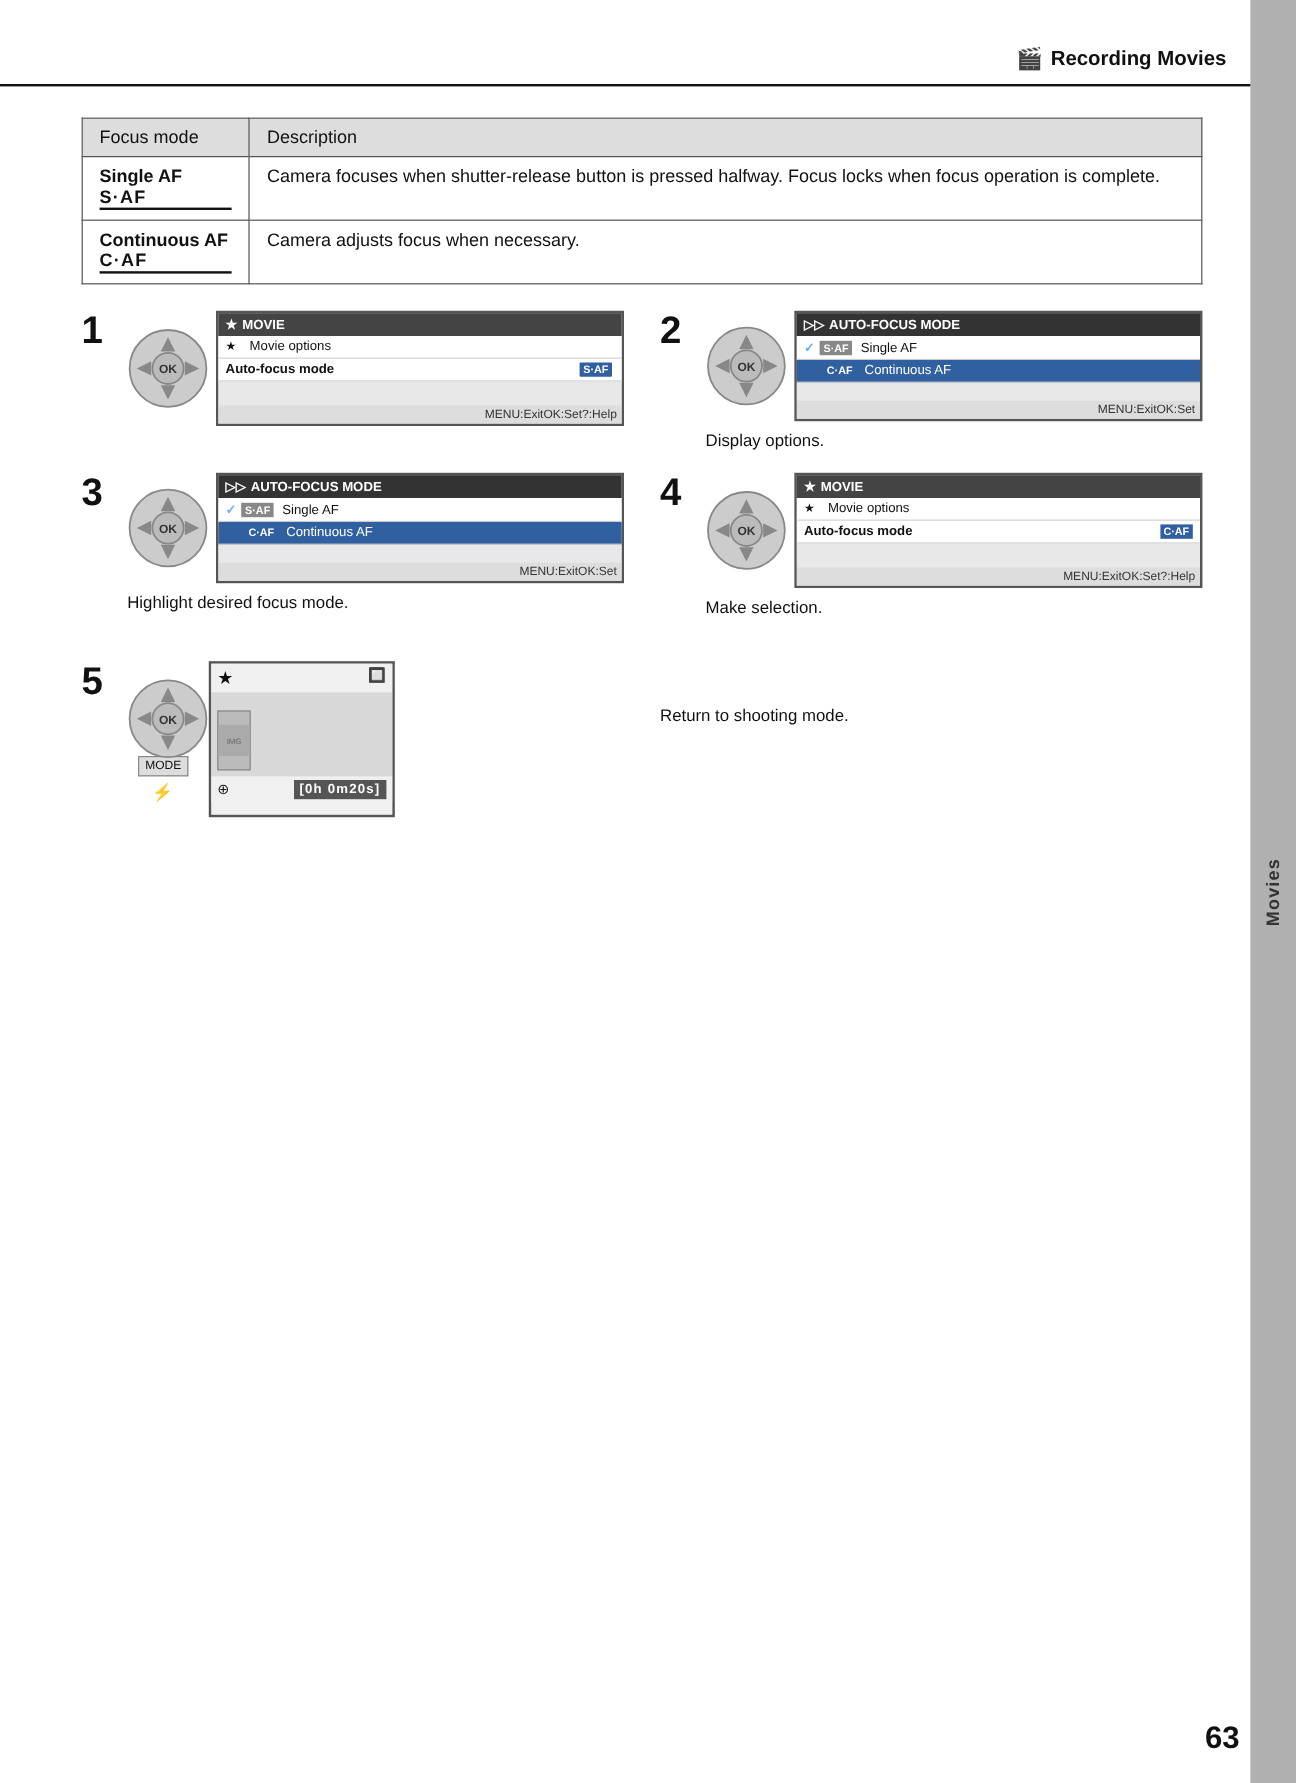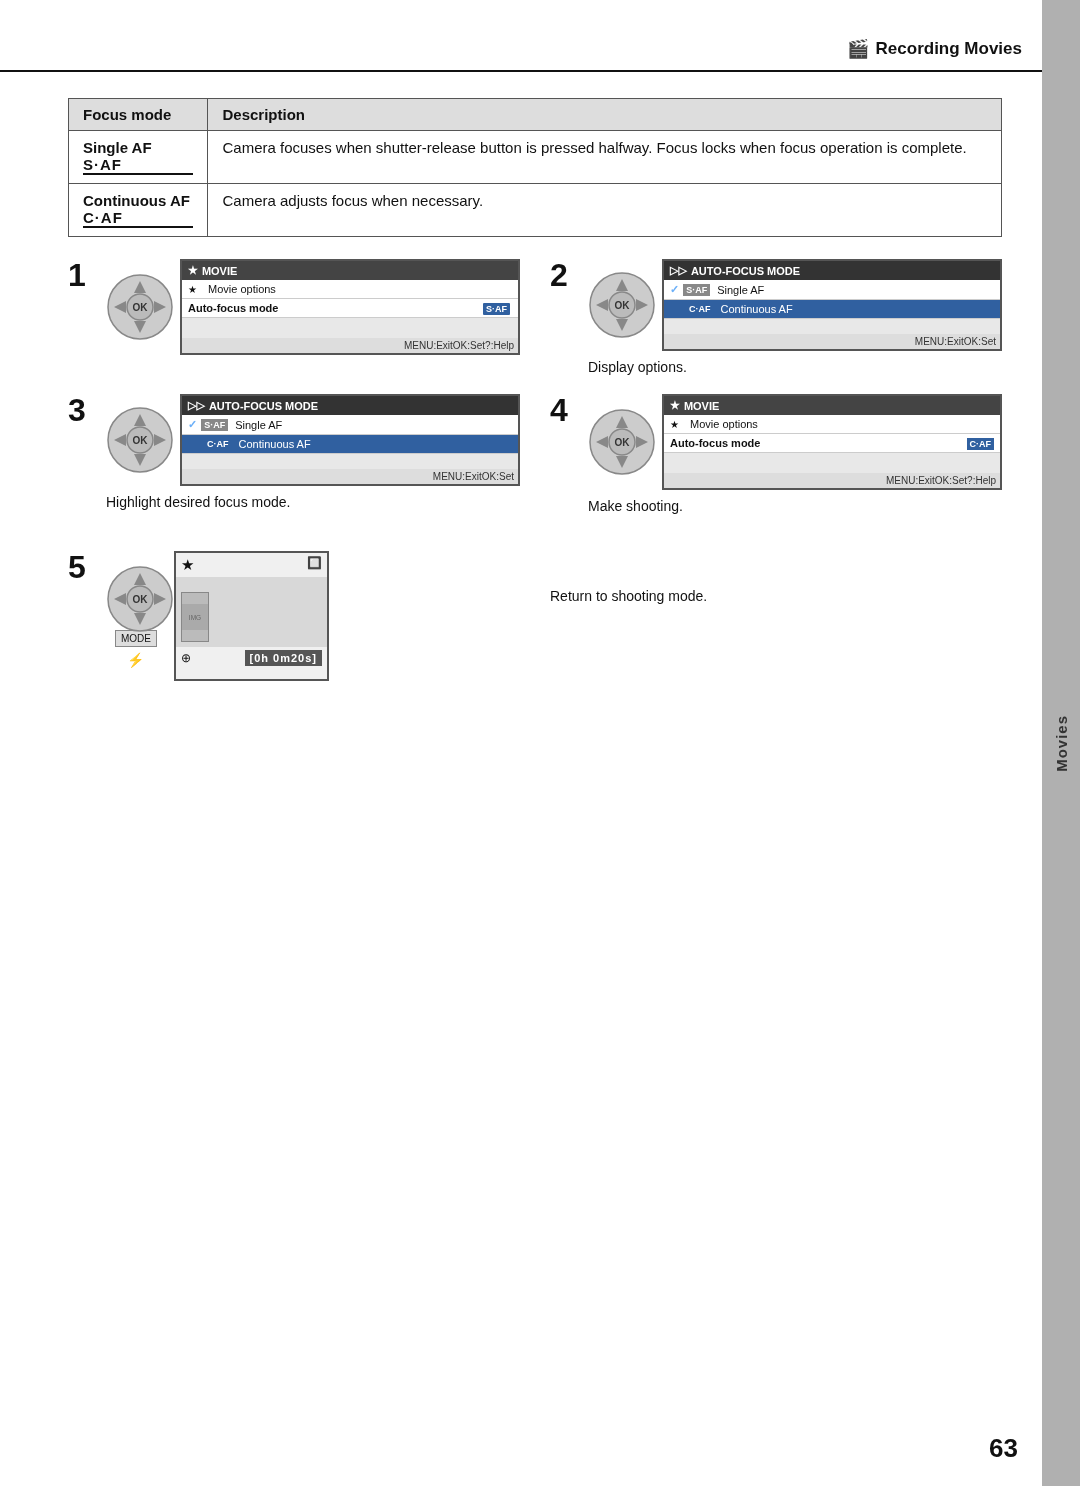--- a/index.html
+++ b/index.html
@@ -81,21 +81,21 @@
       border-collapse: collapse;
       margin-bottom: 22px;
       border: 1.5px solid #555;
     }
     .focus-table th {
       background: #ddd;
       border: 1.5px solid #555;
       padding: 7px 14px;
       text-align: left;
       font-size: 15px;
-      font-weight: bold;
+      font-weight: normal;
     }
     .focus-table td {
       border: 1.5px solid #555;
       padding: 8px 14px;
       vertical-align: top;
       font-size: 15px;
     }
     .focus-mode-cell {
       font-weight: bold;
       white-space: nowrap;
@@ -287,21 +287,21 @@
       font-size: 11px;
       padding: 2px 5px;
       font-weight: bold;
       letter-spacing: 1px;
     }
 
     
     .page-number {
       position: absolute;
       bottom: 22px;
-      right: 62px;
+      right: 47px;
       font-size: 26px;
       font-weight: bold;
       color: #111;
     }
 
     
     .step5-inner {
       display: flex;
       gap: 8px;
       align-items: center;
@@ -561,21 +561,21 @@
               </span>
             </div>
             <div class="screen-empty-rows"></div>
             <div class="screen-footer">
               <span>MENU:Exit</span>
               <span>OK:Set</span>
               <span>?:Help</span>
             </div>
           </div>
         </div>
-        <p class="step-caption">Make shooting.</p>
+        <p class="step-caption">Make selection.</p>
       </div>
     </div>
 
     <div class="step step5">
       <span class="step-number">5</span>
       <div class="step-body">
         <div class="step5-inner">
 
           <div class="step5-dpad-wrapper">
             <div class="dpad" style="width:60px;height:60px;">

